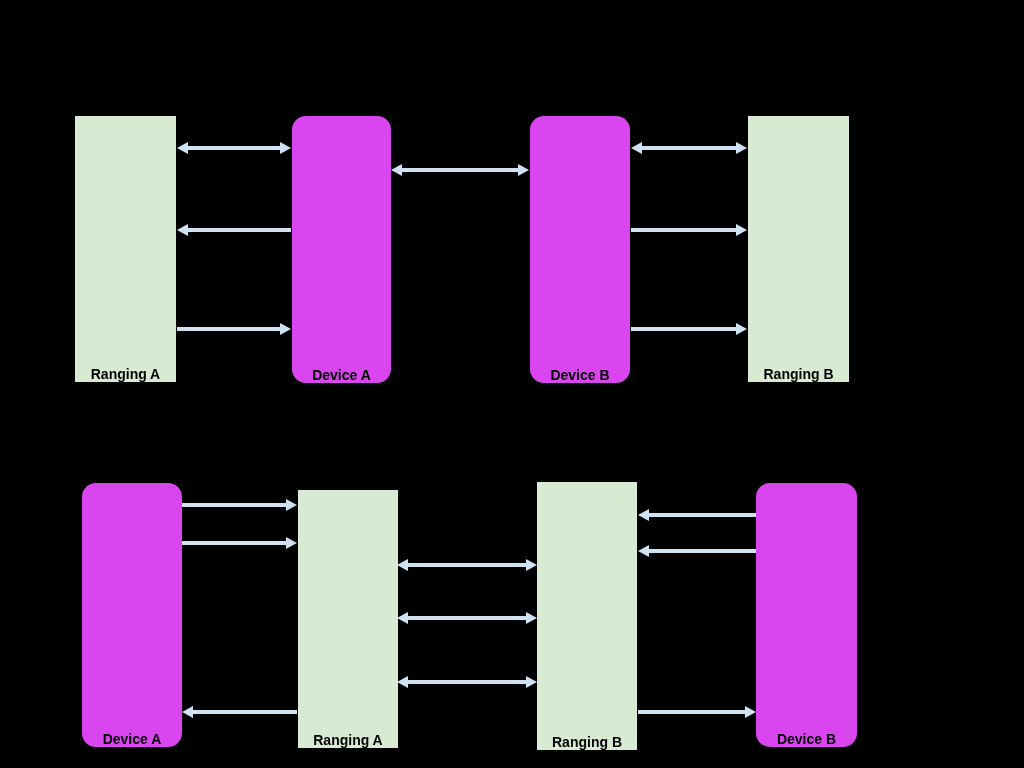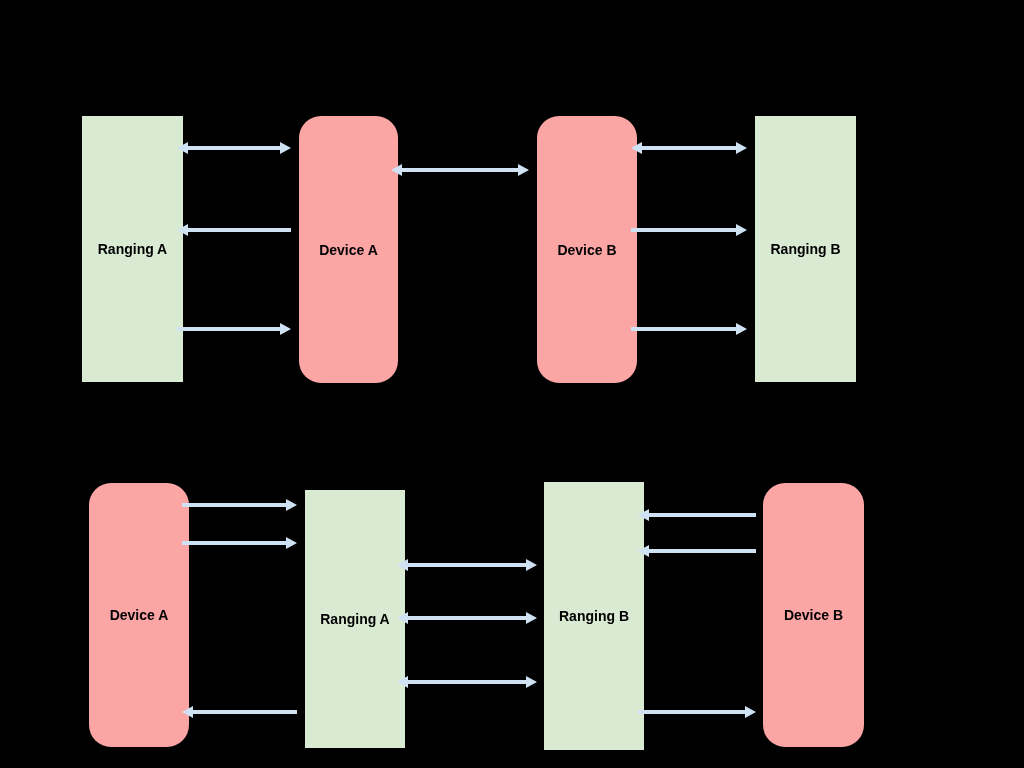--- a/index.html
+++ b/index.html
@@ -2,25 +2,25 @@
 <html><head>
 <meta charset="utf-8">
 <style>
   html,body { margin:0; padding:0; background:#000; }
   .canvas {
     position:relative; width:1024px; height:768px;
     background:#000000; overflow:hidden;
     font-family:"Liberation Sans", sans-serif;
   }
   .box {
-    position:absolute; display:flex; align-items:center; justify-content:center;
-    color:#000000; font-weight:bold; font-size:14px; text-align:center;margin-left:7px;
+    position:absolute; display:flex; align-items:flex-end; justify-content:center;
+    color:#000000; font-weight:bold; font-size:14px; text-align:center;
   }
   .box.ranging { background:#d9ead3; }
-  .box.device  { background:#fca5a5; border-radius:22px; }
+  .box.device  { background:#d946ef; border-radius:14px; }
   .arrow { position:absolute; height:12px; }
   .arrow .shaft { position:absolute; top:4px; left:0; right:0; height:4px; background:#cfe2f3; }
   .arrow.hl .shaft { left:9px; }
   .arrow.hr .shaft { right:9px; }
   .arrow.hl::before {
     content:''; position:absolute; left:0; top:0; width:0; height:0;
     border-top:6px solid transparent; border-bottom:6px solid transparent;
     border-right:11px solid #cfe2f3;
   }
   .arrow.hr::after {

